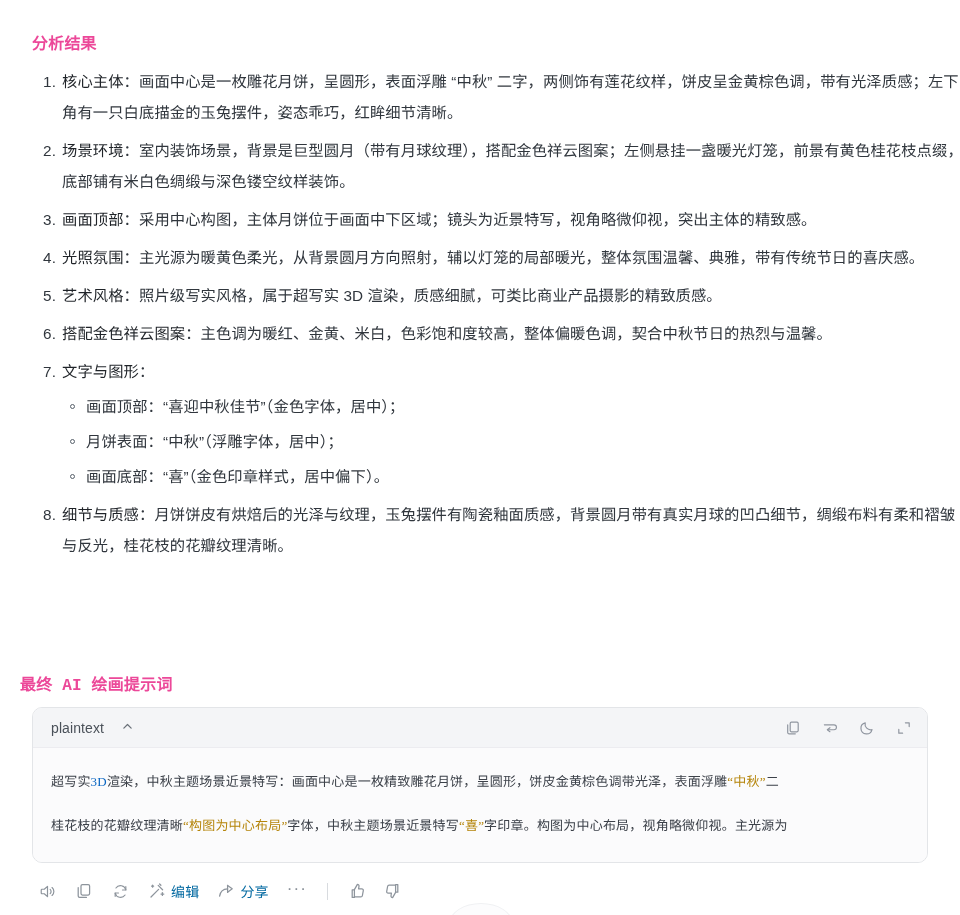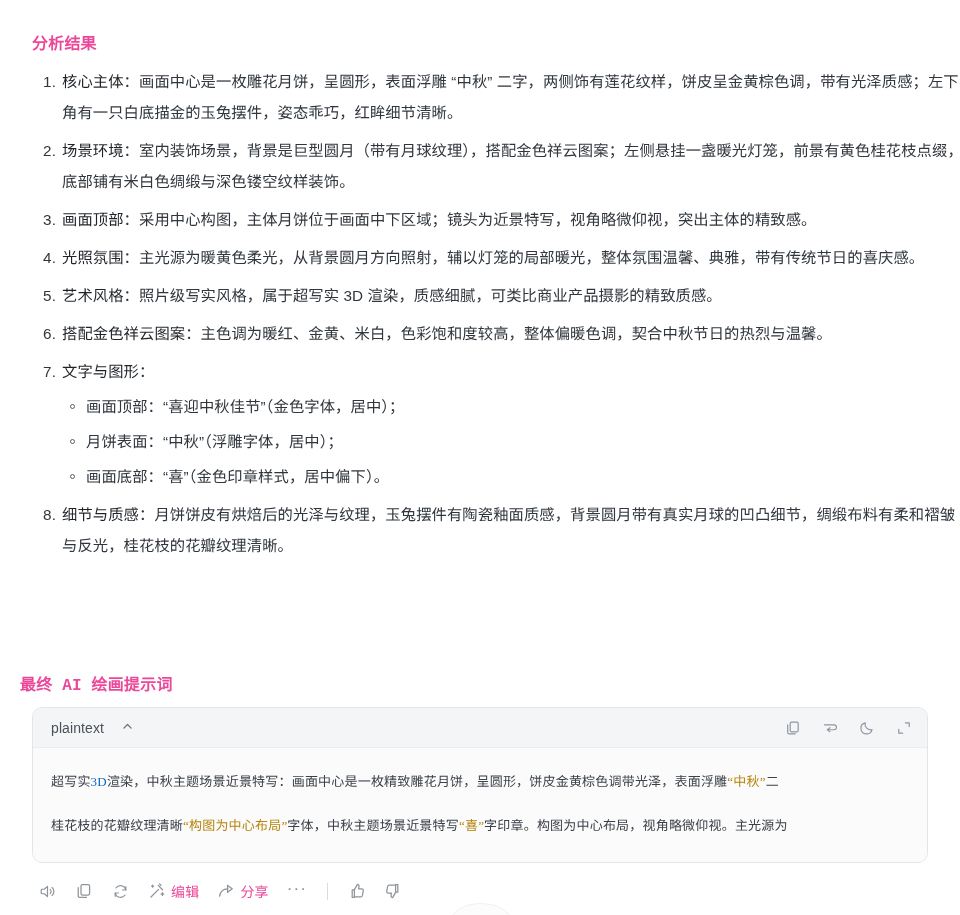--- a/index.html
+++ b/index.html
@@ -203,21 +203,21 @@
     border: none;
     background: none;
     color: #8a9199;
     cursor: pointer;
     border-radius: 6px;
     font-family: "Liberation Sans", sans-serif;
   }
   .tb-btn:first-child { padding-left: 6px; }
   .tb-label {
     font-size: 14px;
-    color: #ec4899;
+    color: #0369a1;
     letter-spacing: 0.2px;
   }
   .tb-divider {
     width: 1px;
     height: 17px;
     background: #d8dbdf;
     margin: 0 11px;
   }
   .tb-dots {
     font-size: 17px;

